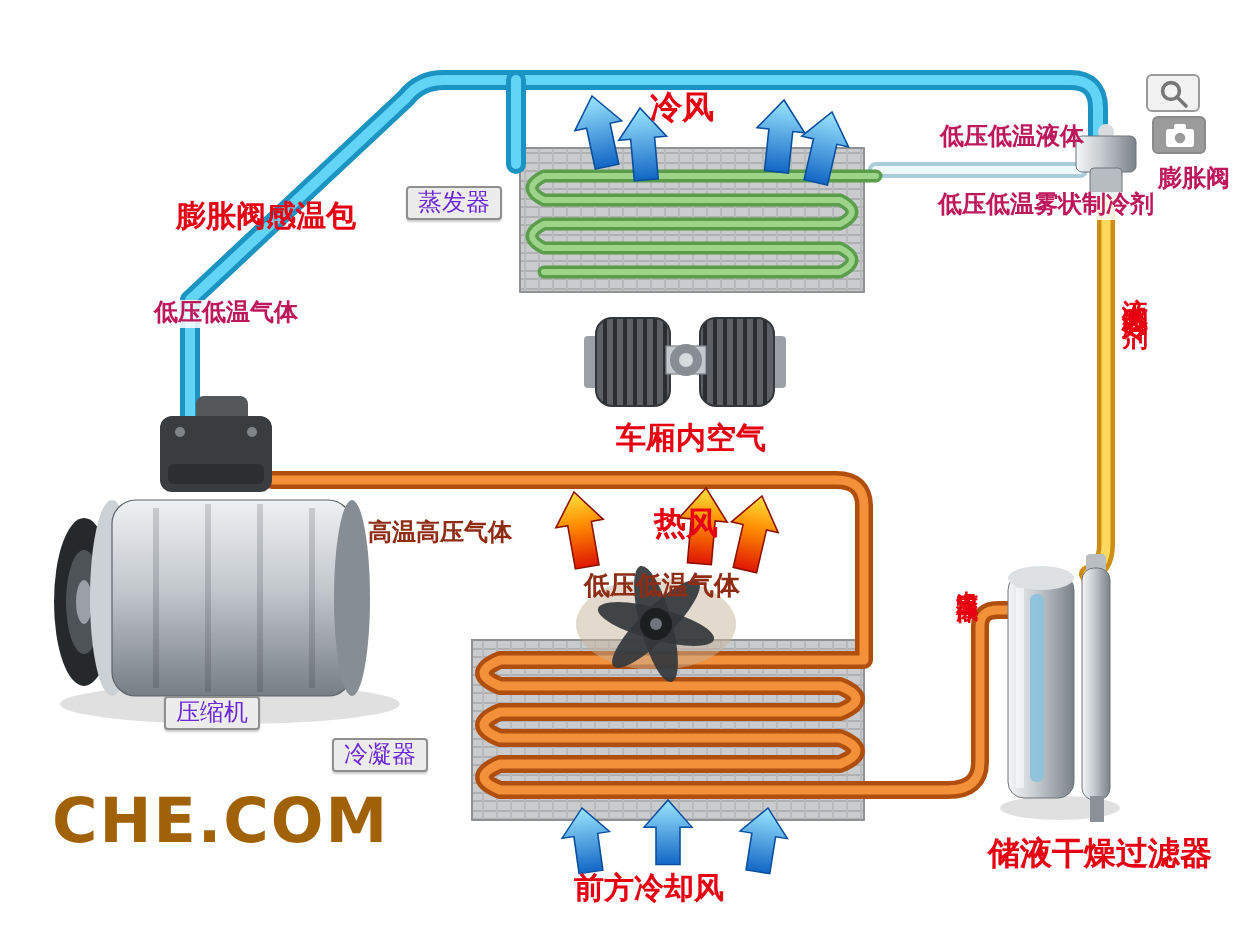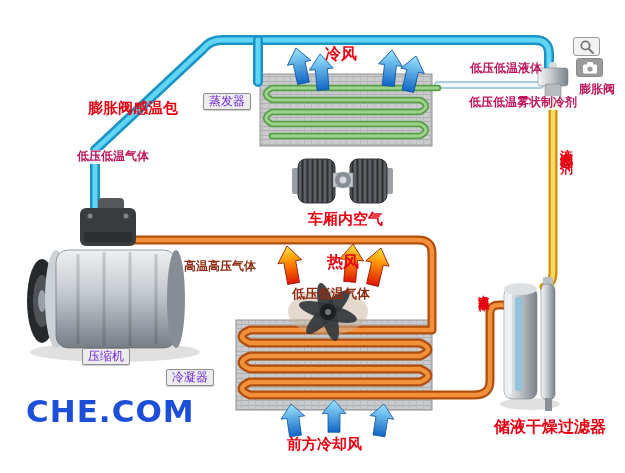--- a/index.html
+++ b/index.html
@@ -11,21 +11,21 @@
   .red-b16 { color:#e60012; font-weight:bold; font-size:16px;font-family:Liberation Mono, monospace; }
   .red-b15 { color:#e60012; font-weight:bold; font-size:15px; }
   .red-12  { color:#be185d; font-weight:bold; font-size:12px; }
   .red-12.bg { background:rgba(255,255,255,.85); padding:0 1px; }
   .dark-12 { color:#8e2c14; font-weight:bold; font-size:12px; }
   .dark-13 { color:#8e2c14; font-weight:bold; font-size:13px; }
   .box-label { font-size:12px; color:#6d28d9; background:#ececec; border:1px solid #8f8f8f; padding:0 5px; line-height:15px; border-radius:2px; box-shadow:0 1px 1px rgba(0,0,0,.2); }
   .vert { writing-mode:vertical-rl; text-orientation:upright; }
   .vert13 { color:#e60012; font-weight:bold; font-size:13px; letter-spacing:3px; }
   .vert11 { color:#e60012; font-weight:bold; font-size:11px; letter-spacing:1px; }
-  .watermark { position:absolute; left:26px; top:393px; font-size:31px; font-weight:bold; color:#1d4ed8; letter-spacing:1px; }
+  .watermark { position:absolute; left:26px; top:393px; font-size:31px; font-weight:bold; color:#a16207; letter-spacing:1px; }
   .icon-btn { position:absolute; width:27px; height:19px; border-radius:3px; display:flex; align-items:center; justify-content:center; cursor:pointer; }
   .icon-btn.light { background:#f2f2f2; border:1px solid #9a9a9a; }
   .icon-btn.gray { background:#9b9b9b; border:1px solid #8a8a8a; }
 </style>
 </head>
 <body>
 
 <div class="canvas">
 
 <svg width="625" height="473" viewBox="0 0 625 473">

